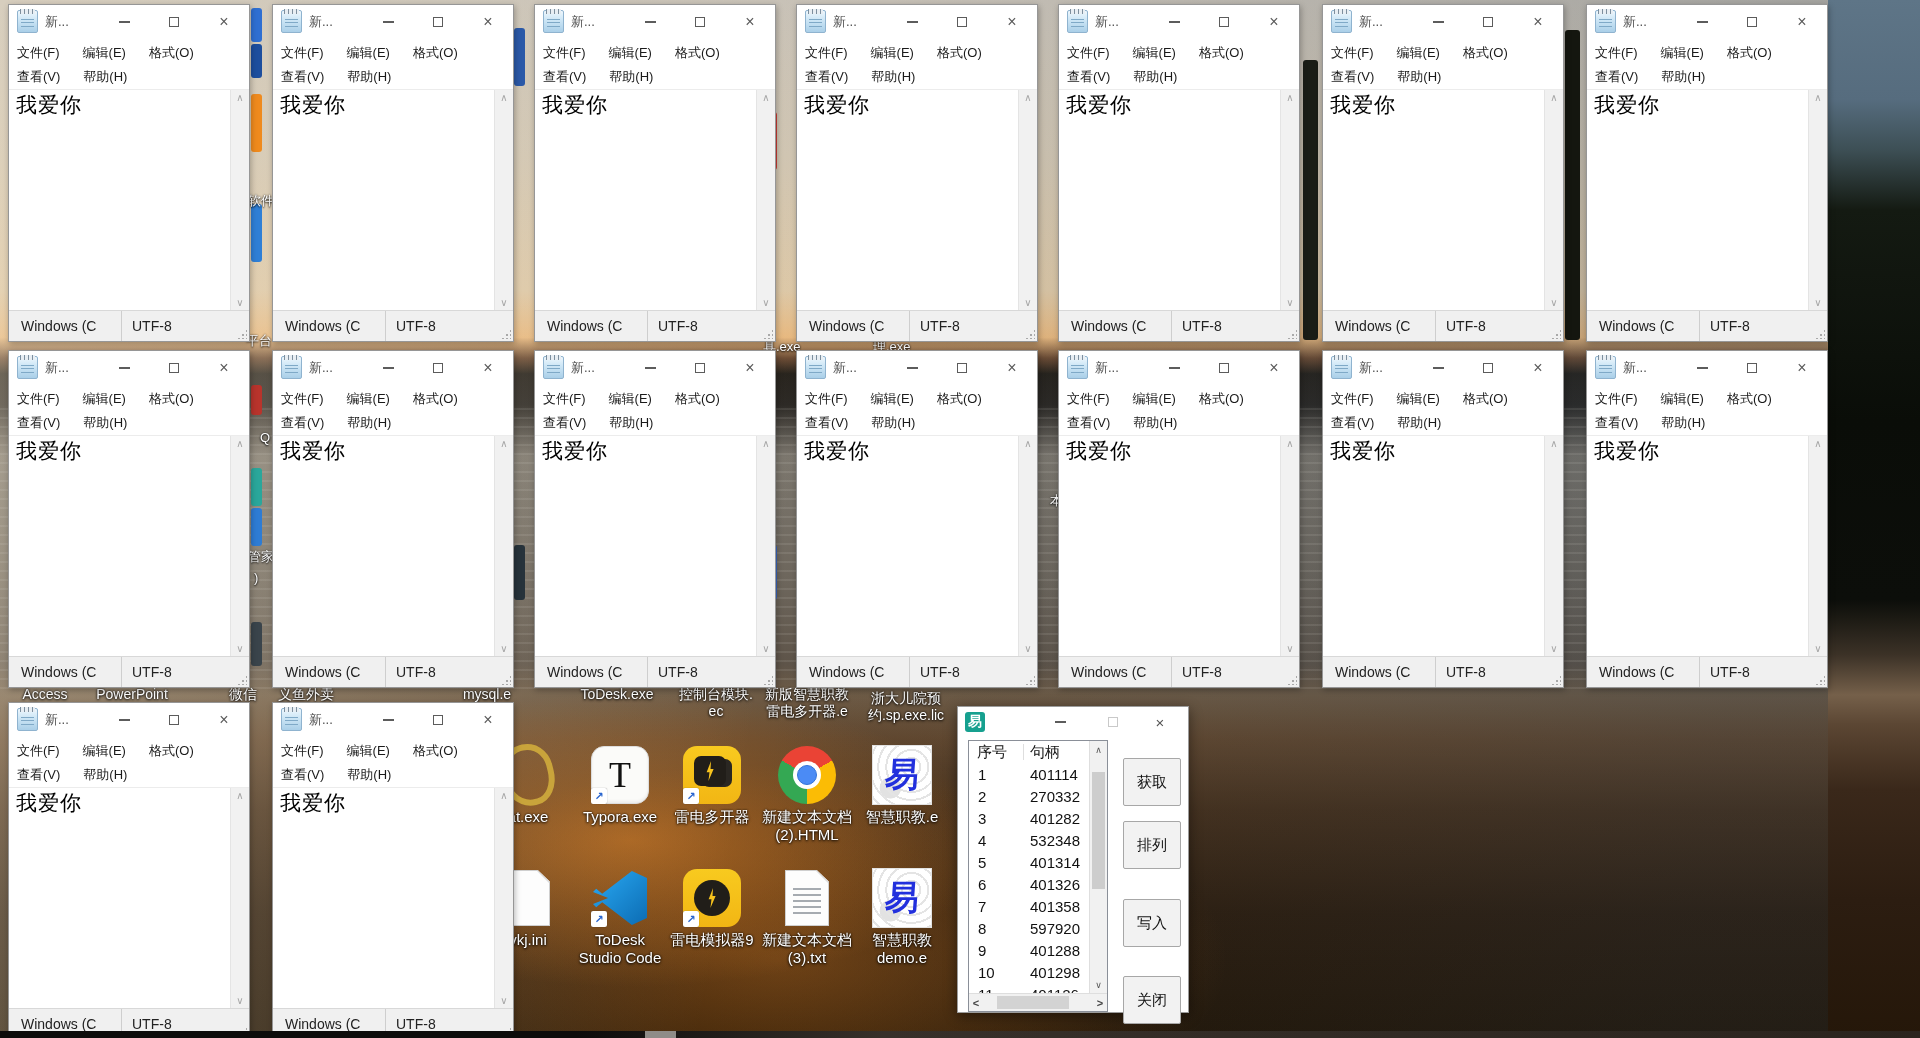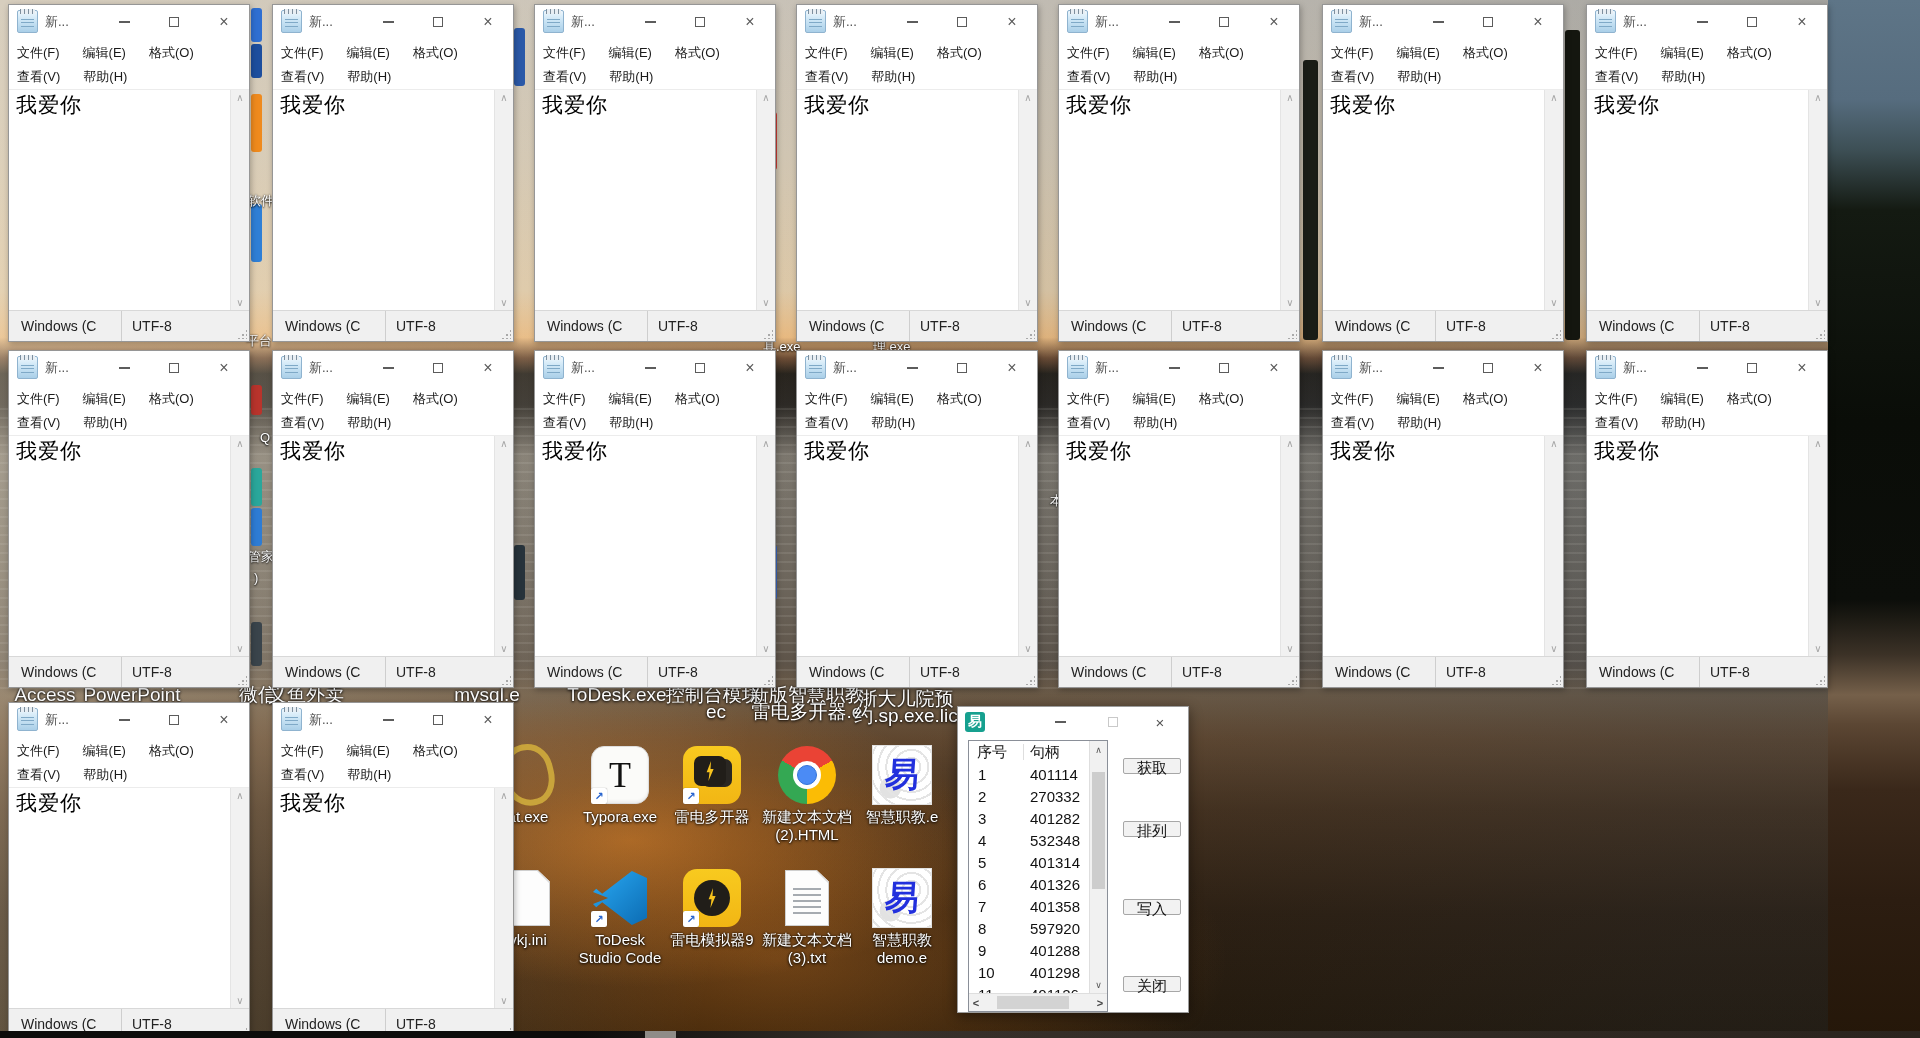--- a/index.html
+++ b/index.html
@@ -27,21 +27,21 @@
   
   .frag{position:absolute;border-radius:3px;}
   .tfrag{position:absolute;font-size:13px;color:#fff;white-space:nowrap;
     text-shadow:0 1px 2px rgba(0,0,0,.9),0 0 2px rgba(0,0,0,.7);}
 
   
   .dicon{position:absolute;width:118px;display:flex;flex-direction:column;align-items:center;}
   .dicon-img{width:60px;height:60px;position:relative;display:flex;align-items:center;justify-content:center;}
   .dlabel{margin-top:3px;font-size:15px;line-height:18px;color:#fff;text-align:center;
     text-shadow:0 1px 3px rgba(0,0,0,.95),0 0 2px rgba(0,0,0,.85);}
-  .flabel{position:absolute;transform:translateX(-50%);text-align:center;font-size:19px;
+  .flabel{position:absolute;transform:translateX(-50%);text-align:center;font-size:14px;
     line-height:17px;color:#fff;white-space:nowrap;
     text-shadow:0 1px 3px rgba(0,0,0,.95),0 0 2px rgba(0,0,0,.85);}
   .badge{position:absolute;left:1px;bottom:1px;width:16px;height:16px;background:#fff;
     border-radius:2px;display:flex;align-items:center;justify-content:center;
     color:#2a66cf;font-size:11px;font-weight:bold;box-shadow:0 0 1px rgba(0,0,0,.5);}
   .sq-typ{width:56px;height:56px;background:#fbfbf9;border:1px solid #ddd;border-radius:13px;
     display:flex;align-items:center;justify-content:center;
     font-family:"Liberation Serif","DejaVu Serif",serif;font-size:36px;color:#111;
     box-shadow:inset 0 -2px 3px rgba(0,0,0,.06);}
   .sq-yellow{width:58px;height:58px;background:linear-gradient(180deg,#f8ca1f,#f2b614);
@@ -129,21 +129,21 @@
   .hval{padding-left:9px;}
   .tool-vscroll{position:absolute;top:0;right:0;width:17px;bottom:17px;background:#f1f1f1;border-left:1px solid #dedede;}
   .tvs-arr{position:absolute;left:0;right:0;text-align:center;color:#555;font-size:9px;line-height:10px;}
   .tvs-up{top:4px}.tvs-down{bottom:4px}
   .tvs-thumb{position:absolute;left:2px;right:2px;top:31px;height:117px;background:#cdcdcd;}
   .tool-hscroll{position:absolute;left:0;right:0;bottom:0;height:17px;background:#f1f1f1;border-top:1px solid #dedede;}
   .ths-arr{position:absolute;top:0;bottom:0;width:14px;display:flex;align-items:center;justify-content:center;
     color:#444;font-size:11px;font-weight:bold;}
   .ths-left{left:0}.ths-right{right:0}
   .ths-thumb{position:absolute;left:28px;width:72px;top:2px;bottom:2px;background:#d3d3d3;}
-  .tool-btn{position:absolute;left:165px;width:58px;height:16px;background:#f2f2f2;border:1px solid #a7a7a7;
+  .tool-btn{position:absolute;left:165px;width:58px;height:48px;background:#f2f2f2;border:1px solid #a7a7a7;
     font-size:15px;color:#111;font-family:inherit;border-radius:2px;padding:0;}
   .b1{top:51px}.b2{top:114px}.b3{top:192px}.b4{top:269px}
 
   
   .tbar{position:absolute;left:0;right:0;bottom:0;height:7px;z-index:60;
     background:linear-gradient(90deg,#0d0c0b 0%,#0d0c0b 30%,#37302a 46%,#2b241e 100%);}
   .tbar-seg{position:absolute;left:645px;width:31px;top:0;bottom:0;background:#8f8c88;}
 
   .z-frag{z-index:2}.z-icon{z-index:3}.z-np{z-index:10}.z-tool{z-index:20}
 </style>
@@ -283,21 +283,21 @@
           <div>智慧职教</div>
           <div>demo.e</div>
         </div>
       </div>
       <div class="flabel" style="left: 45px; top: 686px;">
         <div>Access</div>
       </div>
       <div class="flabel" style="left: 132px; top: 686px;">
         <div>PowerPoint</div>
       </div>
-      <div class="flabel" style="left: 258px; top: 686px;">
+      <div class="flabel" style="left: 243px; top: 686px;">
         <div>微信</div>
       </div>
       <div class="flabel" style="left: 306px; top: 686px;">
         <div>义鱼外卖</div>
       </div>
       <div class="flabel" style="left: 487px; top: 686px; text-align: center;">
         <div>mysql.e</div>
       </div>
       <div class="flabel" style="left: 617px; top: 686px;">
         <div>ToDesk.exe</div>

